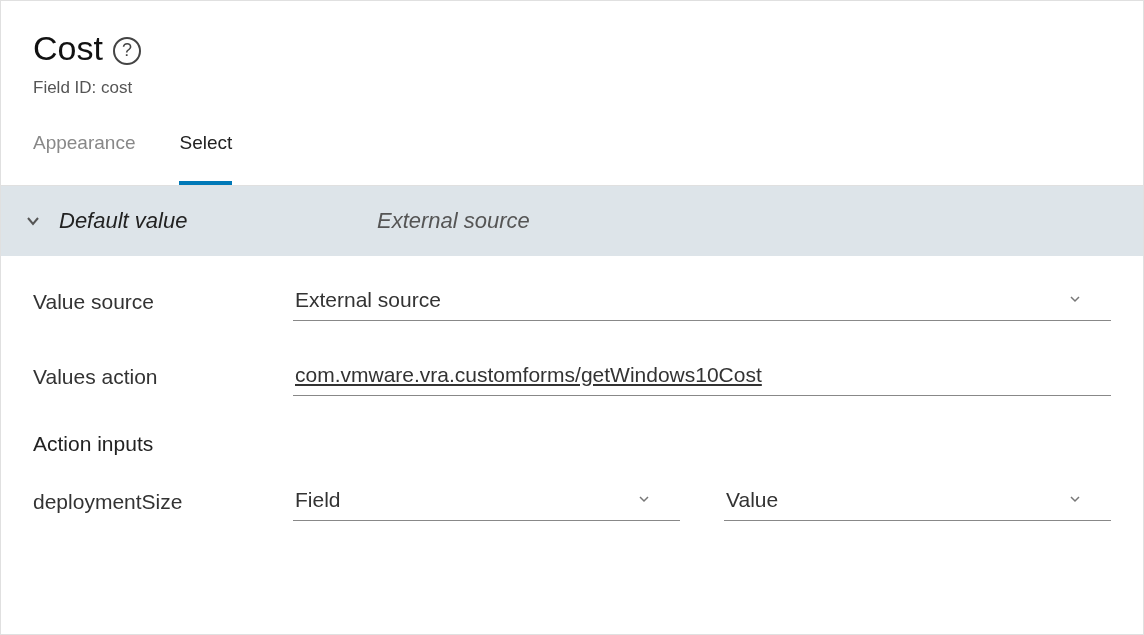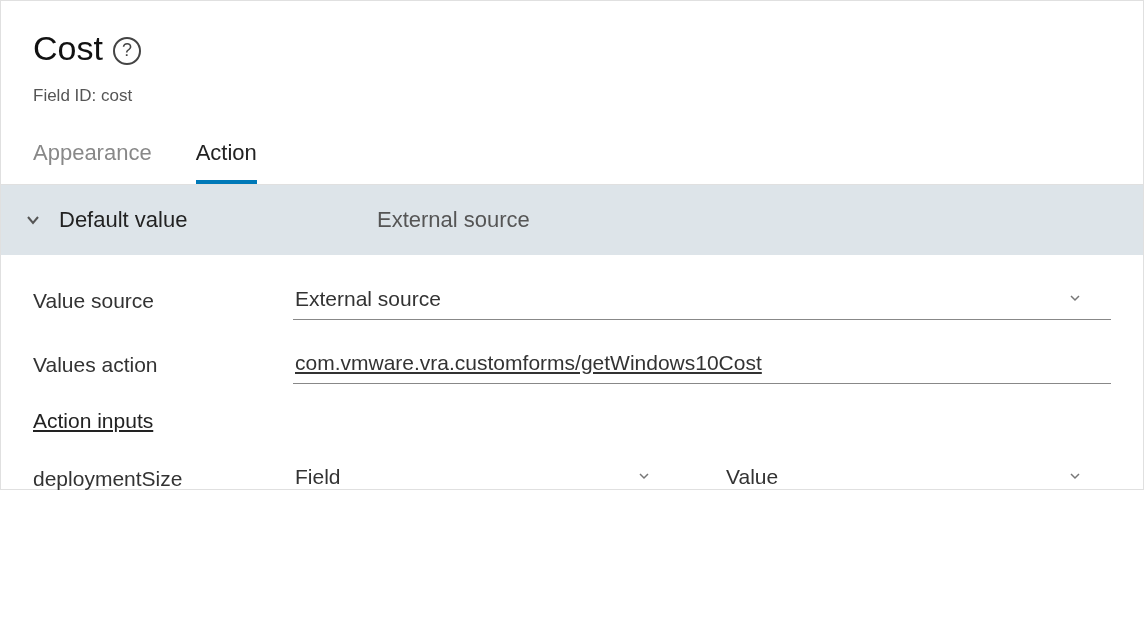--- a/index.html
+++ b/index.html
@@ -3,21 +3,21 @@
 <meta charset="utf-8">
 <style>
   * { box-sizing: border-box; margin: 0; padding: 0; }
   body {
     font-family: "Segoe UI", Arial, sans-serif;
     background: #fff;
     color: #333;
   }
   .panel {
     width: 1144px;
-    height: 490px;
+    height: 635px;
     border: 1px solid #e0e0e0;
     background: #fff;
   }
   .header {
     padding: 28px 32px 8px 32px;
   }
   .title-row {
     display: flex;
     align-items: center;
     gap: 10px;
@@ -36,45 +36,46 @@
     align-items: center;
     justify-content: center;
     font-size: 18px;
     color: #444;
     cursor: pointer;
     margin-top: 4px;
   }
   .field-id {
     font-size: 17px;
     color: #555;
-    margin-top: 18px;
+    margin-top: 10px;
   }
   .tabs {
     display: flex;
     gap: 44px;
     padding: 26px 32px 0 32px;
     border-bottom: 1px solid #e0e0e0;
   }
   .tab {
-    font-size: 22px;
+    font-size: 19px;
     color: #888;
-    padding-bottom: 14px;
+    padding-bottom: 27px;
     cursor: pointer;
     border-bottom: 4px solid transparent;
   }
   .tab.active {
     color: #222;
     border-bottom-color: #0079b8;
   }
   .section-bar {
     background: #dde4e9;
     display: flex;
     align-items: center;
     padding: 22px 28px 22px 24px;
     gap: 18px;
+    font-style: italic;
   }
   .chevron {
     width: 16px;
     height: 16px;
     display: inline-flex;
     align-items: center;
     justify-content: center;
     color: #555;
     cursor: pointer;
   }
@@ -86,21 +87,21 @@
   .section-value {
     font-size: 22px;
     color: #555;
   }
   .form-area {
     padding: 26px 32px 10px 32px;
   }
   .form-row {
     display: flex;
     align-items: center;
-    margin-bottom: 25px;
+    margin-bottom: 36px;
   }
   .form-label {
     font-size: 21px;
     color: #333;
     width: 260px;
     flex-shrink: 0;
   }
   .select {
     flex: 1;
     border: none;
@@ -129,21 +130,20 @@
     background: transparent;
     outline: none;
     font-family: inherit;
     text-decoration: underline;
   }
   .section-heading {
     font-size: 21px;
     color: #222;
     font-weight: 500;
     margin-bottom: 26px;
-    text-decoration: underline;
   }
   .input-pair {
     display: flex;
     gap: 44px;
     flex: 1;
   }
   .input-pair .select {
     flex: 1;
     justify-content: space-between;
   }
@@ -156,21 +156,21 @@
   <div class="header">
     <div class="title-row">
       <div class="title">Cost</div>
       <div class="help-icon">?</div>
     </div>
     <div class="field-id">Field ID: cost</div>
   </div>
 
   <div class="tabs">
     <div class="tab">Appearance</div>
-    <div class="tab active">Action</div>
+    <div class="tab active">Select</div>
   </div>
 
   <div class="section-bar">
     <span class="chevron">
       <svg width="14" height="14" viewBox="0 0 14 14">
           <path d="M2 4 L7 10 L12 4" fill="none" stroke="#555" stroke-width="2"></path>
         </svg>
     </span>
     <span class="section-label">Default value</span>
     <span class="section-value">External source</span>

